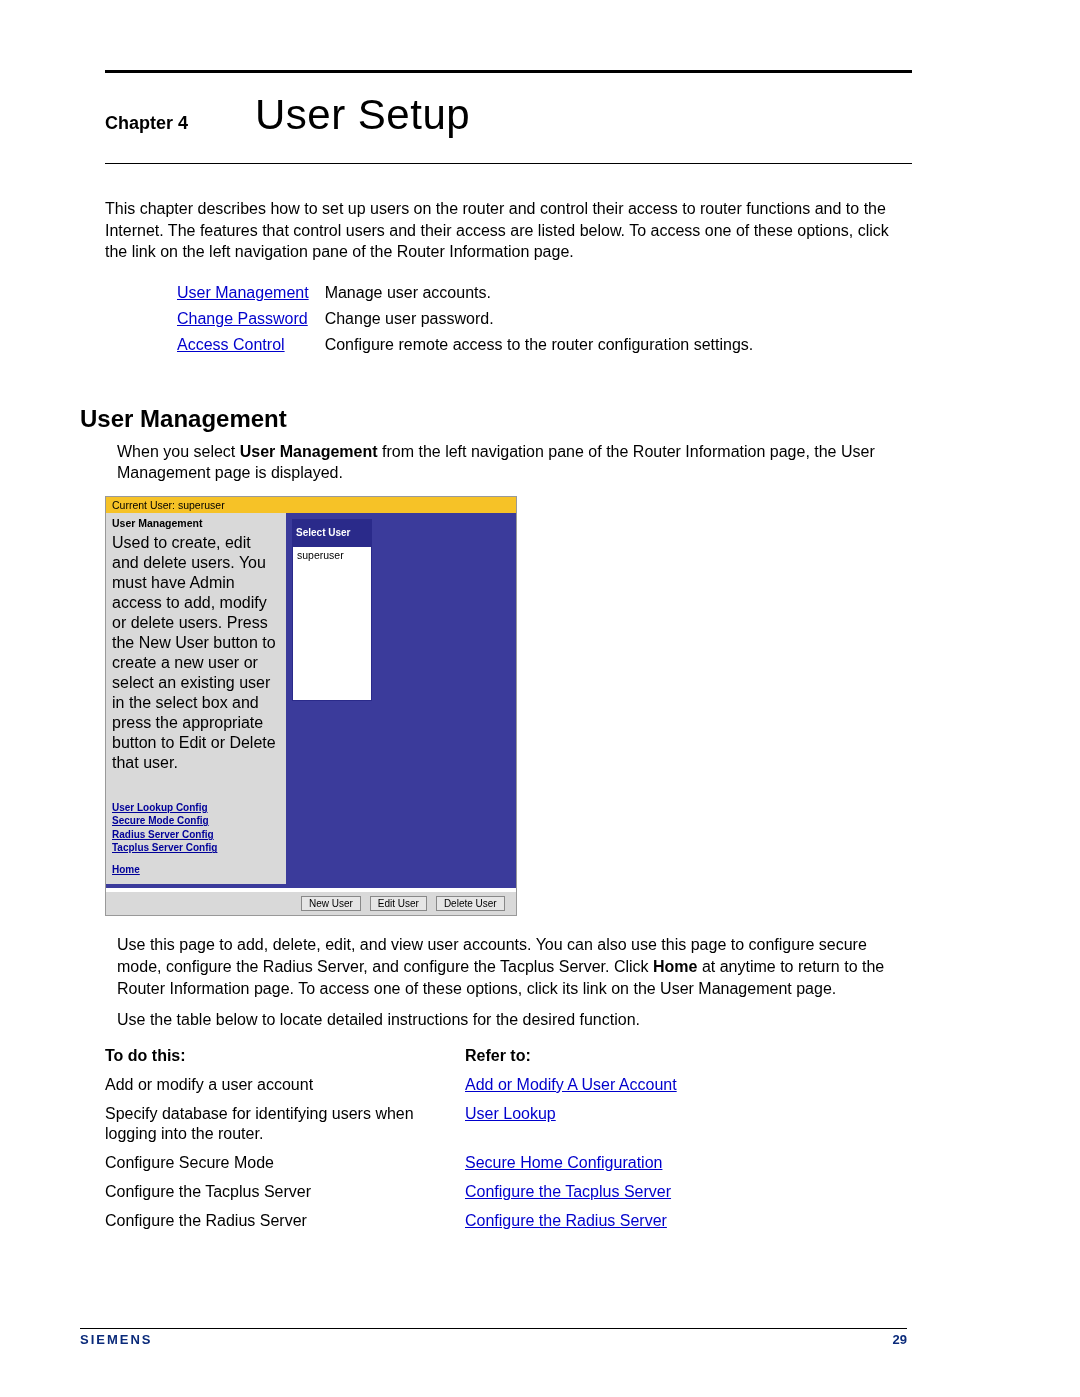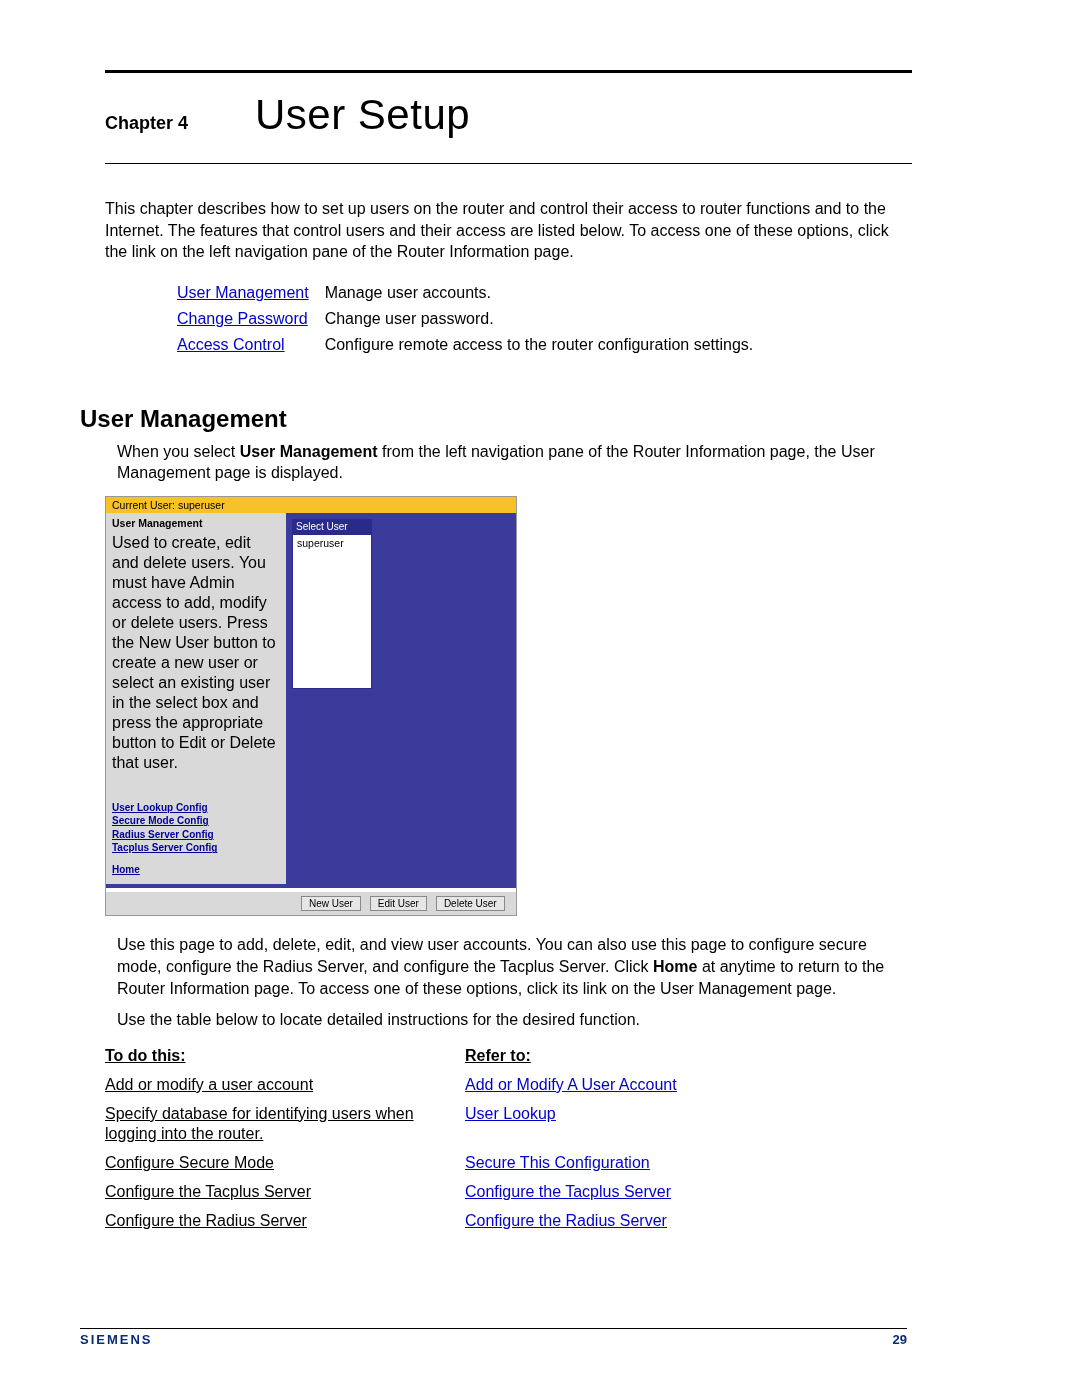--- a/index.html
+++ b/index.html
@@ -97,23 +97,23 @@
   .ui-left-text { line-height: 1.25; font-size: 16px; margin-bottom: 28px; }
   .ui-left a { color: #000099; text-decoration: underline; font-weight: bold; display:block; font-size:10px; line-height:1.35;}
   .ui-right {
     background: #3b3b9b;
     padding: 6px 6px 6px 6px;
     flex: 1;
   }
   .select-user-hdr {
     background: #2a2a8a;
     color: #fff;
-    font-weight: normal;
+    font-weight: bold;
     font-size: 10px;
-    padding: 2px 4px;
+    padding: 8px 4px;
   }
   .select-user-box {
     background: #fff;
     border: 1px solid #2a2a8a;
     height: 155px;
     padding: 2px 4px;
     font-size: 10.5px;
     box-sizing: border-box;
     margin-bottom: 6px;
   }
@@ -126,21 +126,20 @@
     border: 1px solid #888;
     font-size: 10px;
     padding: 1px 7px;
     margin-right: 6px;
     display: inline-block;
   }
   .ref-table {
     margin-top: 12px;
     width: 100%;
     border-collapse: collapse;
-    text-decoration: underline;
   }
   .ref-table th {
     text-align: left;
     font-weight: bold;
     padding: 4px 0 6px 0;
   }
   .ref-table td {
     padding: 4px 20px 4px 0;
     vertical-align: top;
     line-height: 1.3;
@@ -255,21 +254,21 @@
     <tr>
       <td>Add or modify a user account</td>
       <td><a class="doclink" href="#">Add or Modify A User Account</a></td>
     </tr>
     <tr>
       <td>Specify database for identifying users when logging into the router.</td>
       <td><a class="doclink" href="#">User Lookup</a></td>
     </tr>
     <tr>
       <td>Configure Secure Mode</td>
-      <td><a class="doclink" href="#">Secure This Configuration</a></td>
+      <td><a class="doclink" href="#">Secure Home Configuration</a></td>
     </tr>
     <tr>
       <td>Configure the Tacplus Server</td>
       <td><a class="doclink" href="#">Configure the Tacplus Server</a></td>
     </tr>
     <tr>
       <td>Configure the Radius Server</td>
       <td><a class="doclink" href="#">Configure the Radius Server</a></td>
     </tr>
   </tbody>

